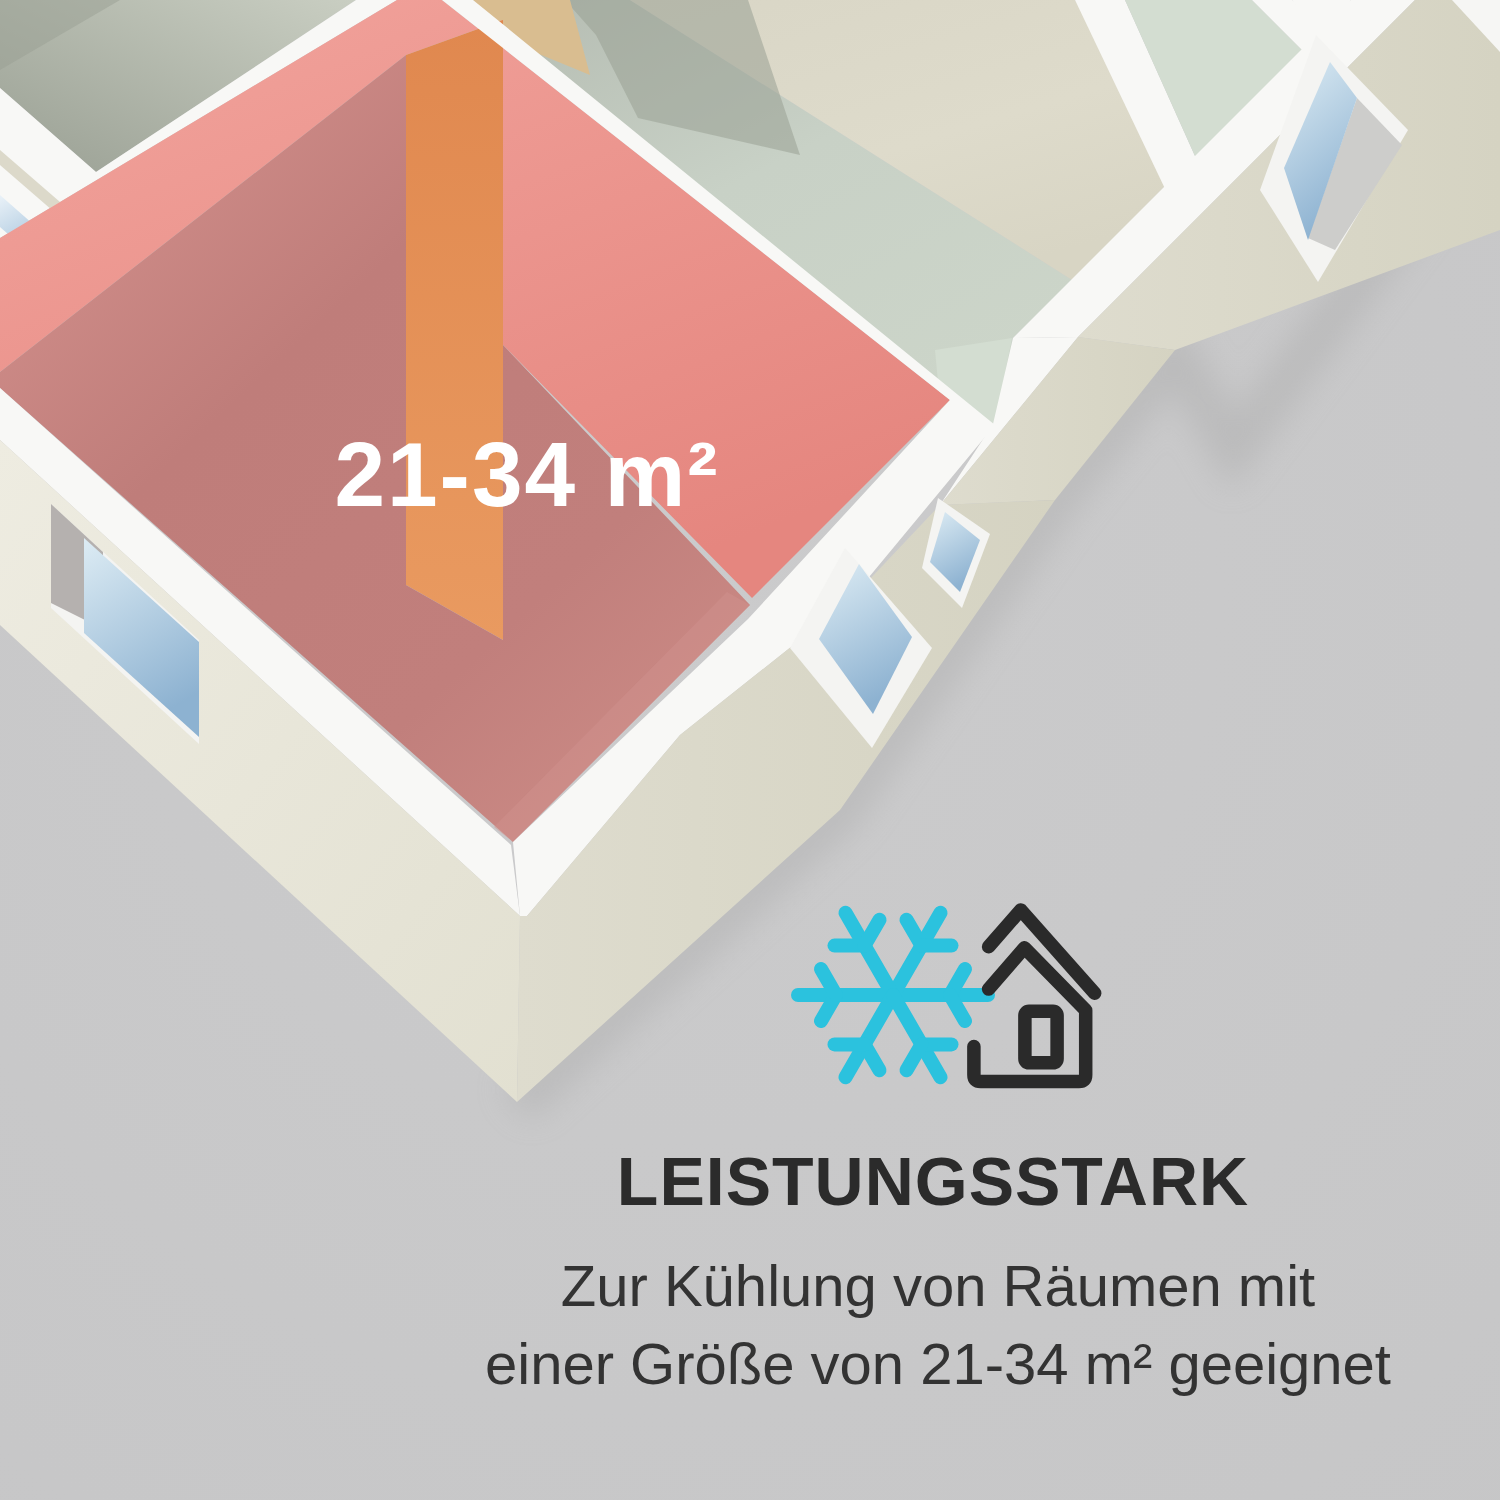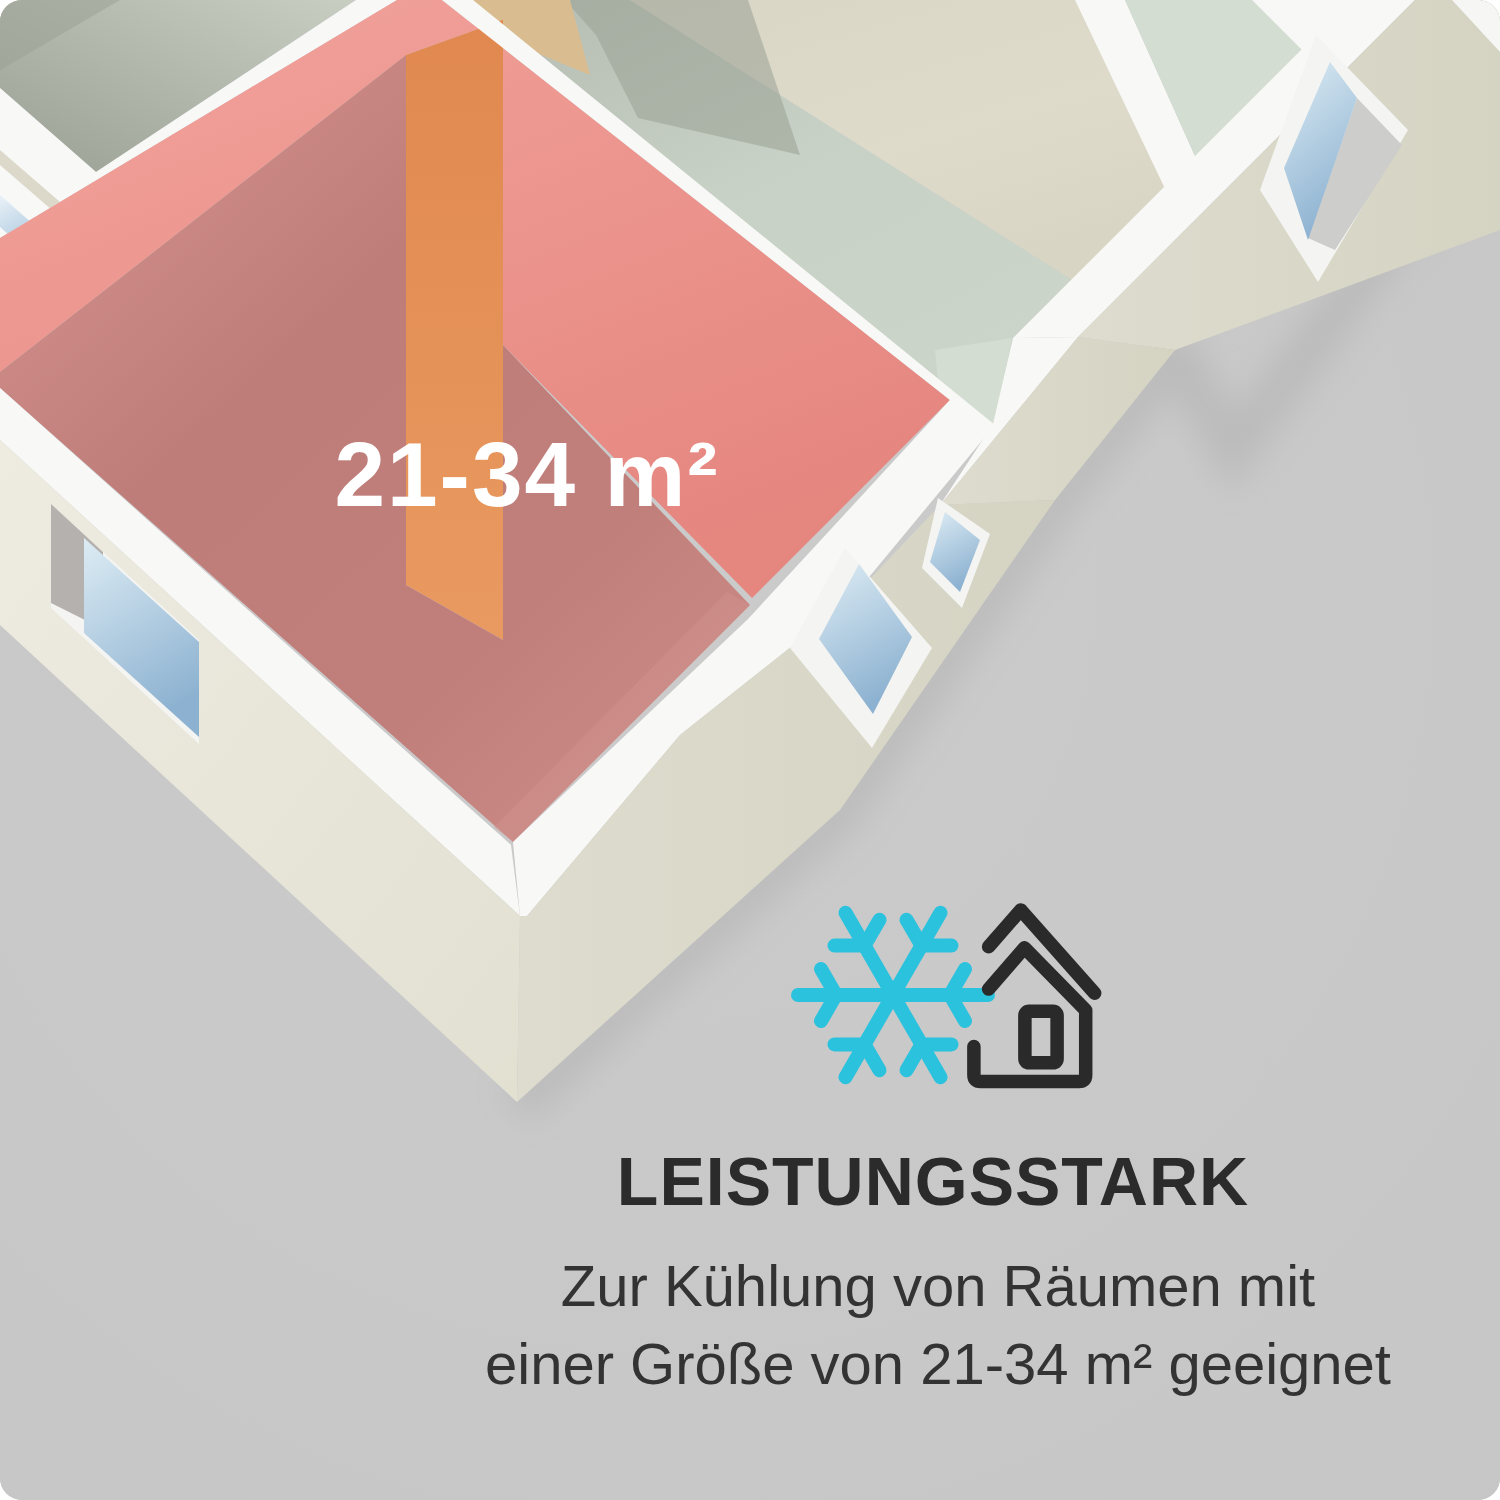--- a/index.html
+++ b/index.html
@@ -1,17 +1,17 @@
 <!DOCTYPE html>
 <html><head>
 <meta charset="utf-8">
 <style>
   html,body{margin:0;padding:0;}
   #canvas{width:1500px;height:1500px;position:relative;background:#c9c9ca;overflow:hidden;
-          font-family:"Liberation Sans", sans-serif;border-radius:22px;}
+          font-family:"Liberation Sans", sans-serif;}
   svg{position:absolute;left:0;top:0;}
   text{font-family:"Liberation Sans", sans-serif;}
 </style>
 </head>
 <body>
 <div id="canvas">
 <svg width="1500" height="1500" viewBox="0 0 1500 1500">
 <defs>
   <linearGradient id="gFaceA" x1="0" y1="0" x2="1" y2="1">
     <stop offset="0" stop-color="#eeece1"></stop>

